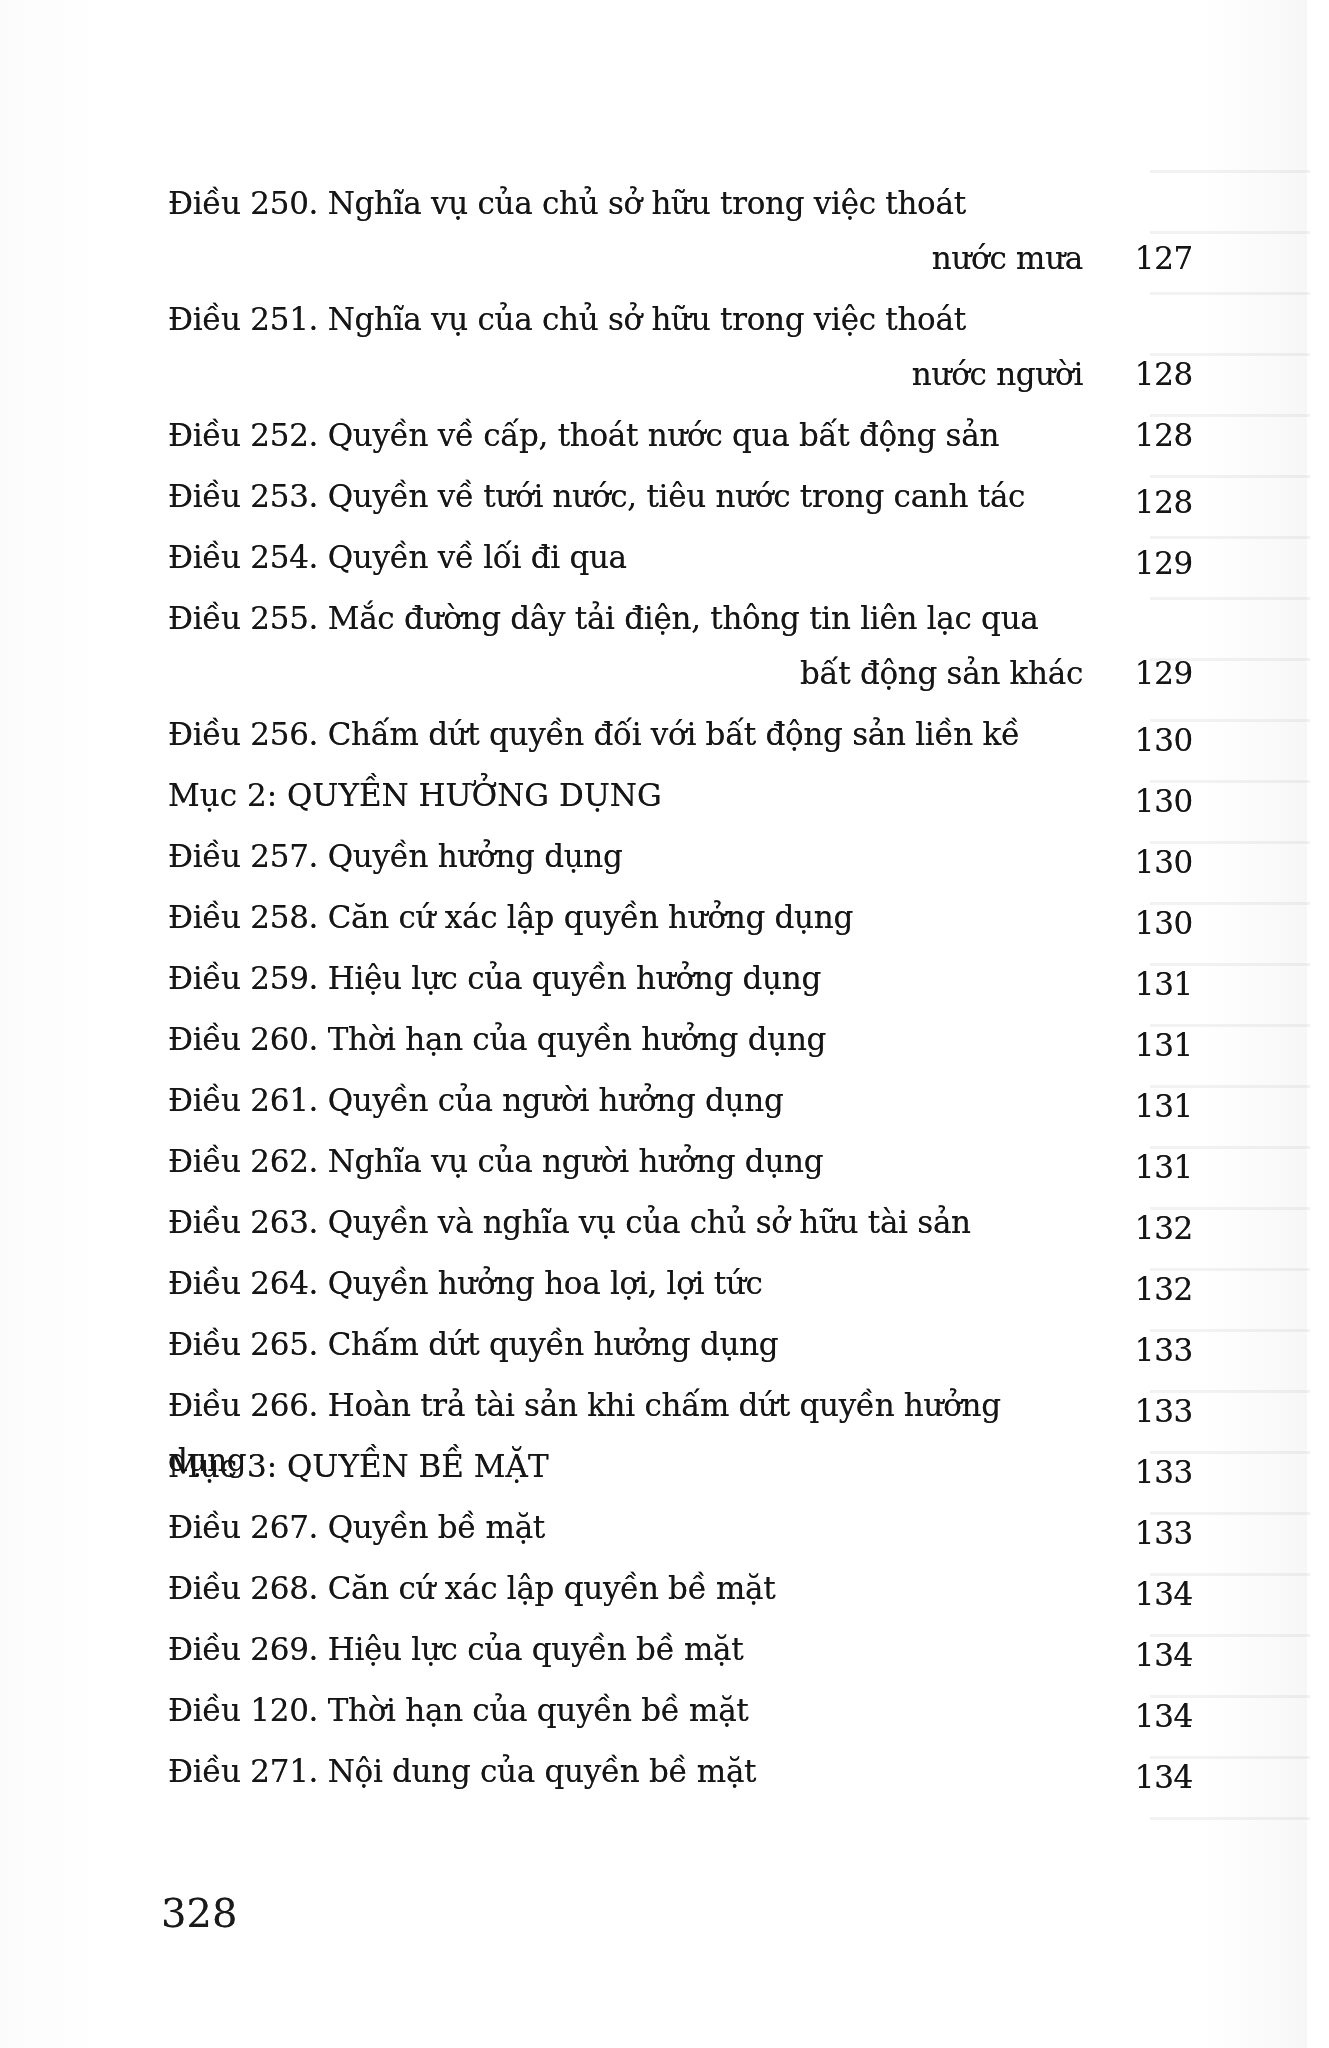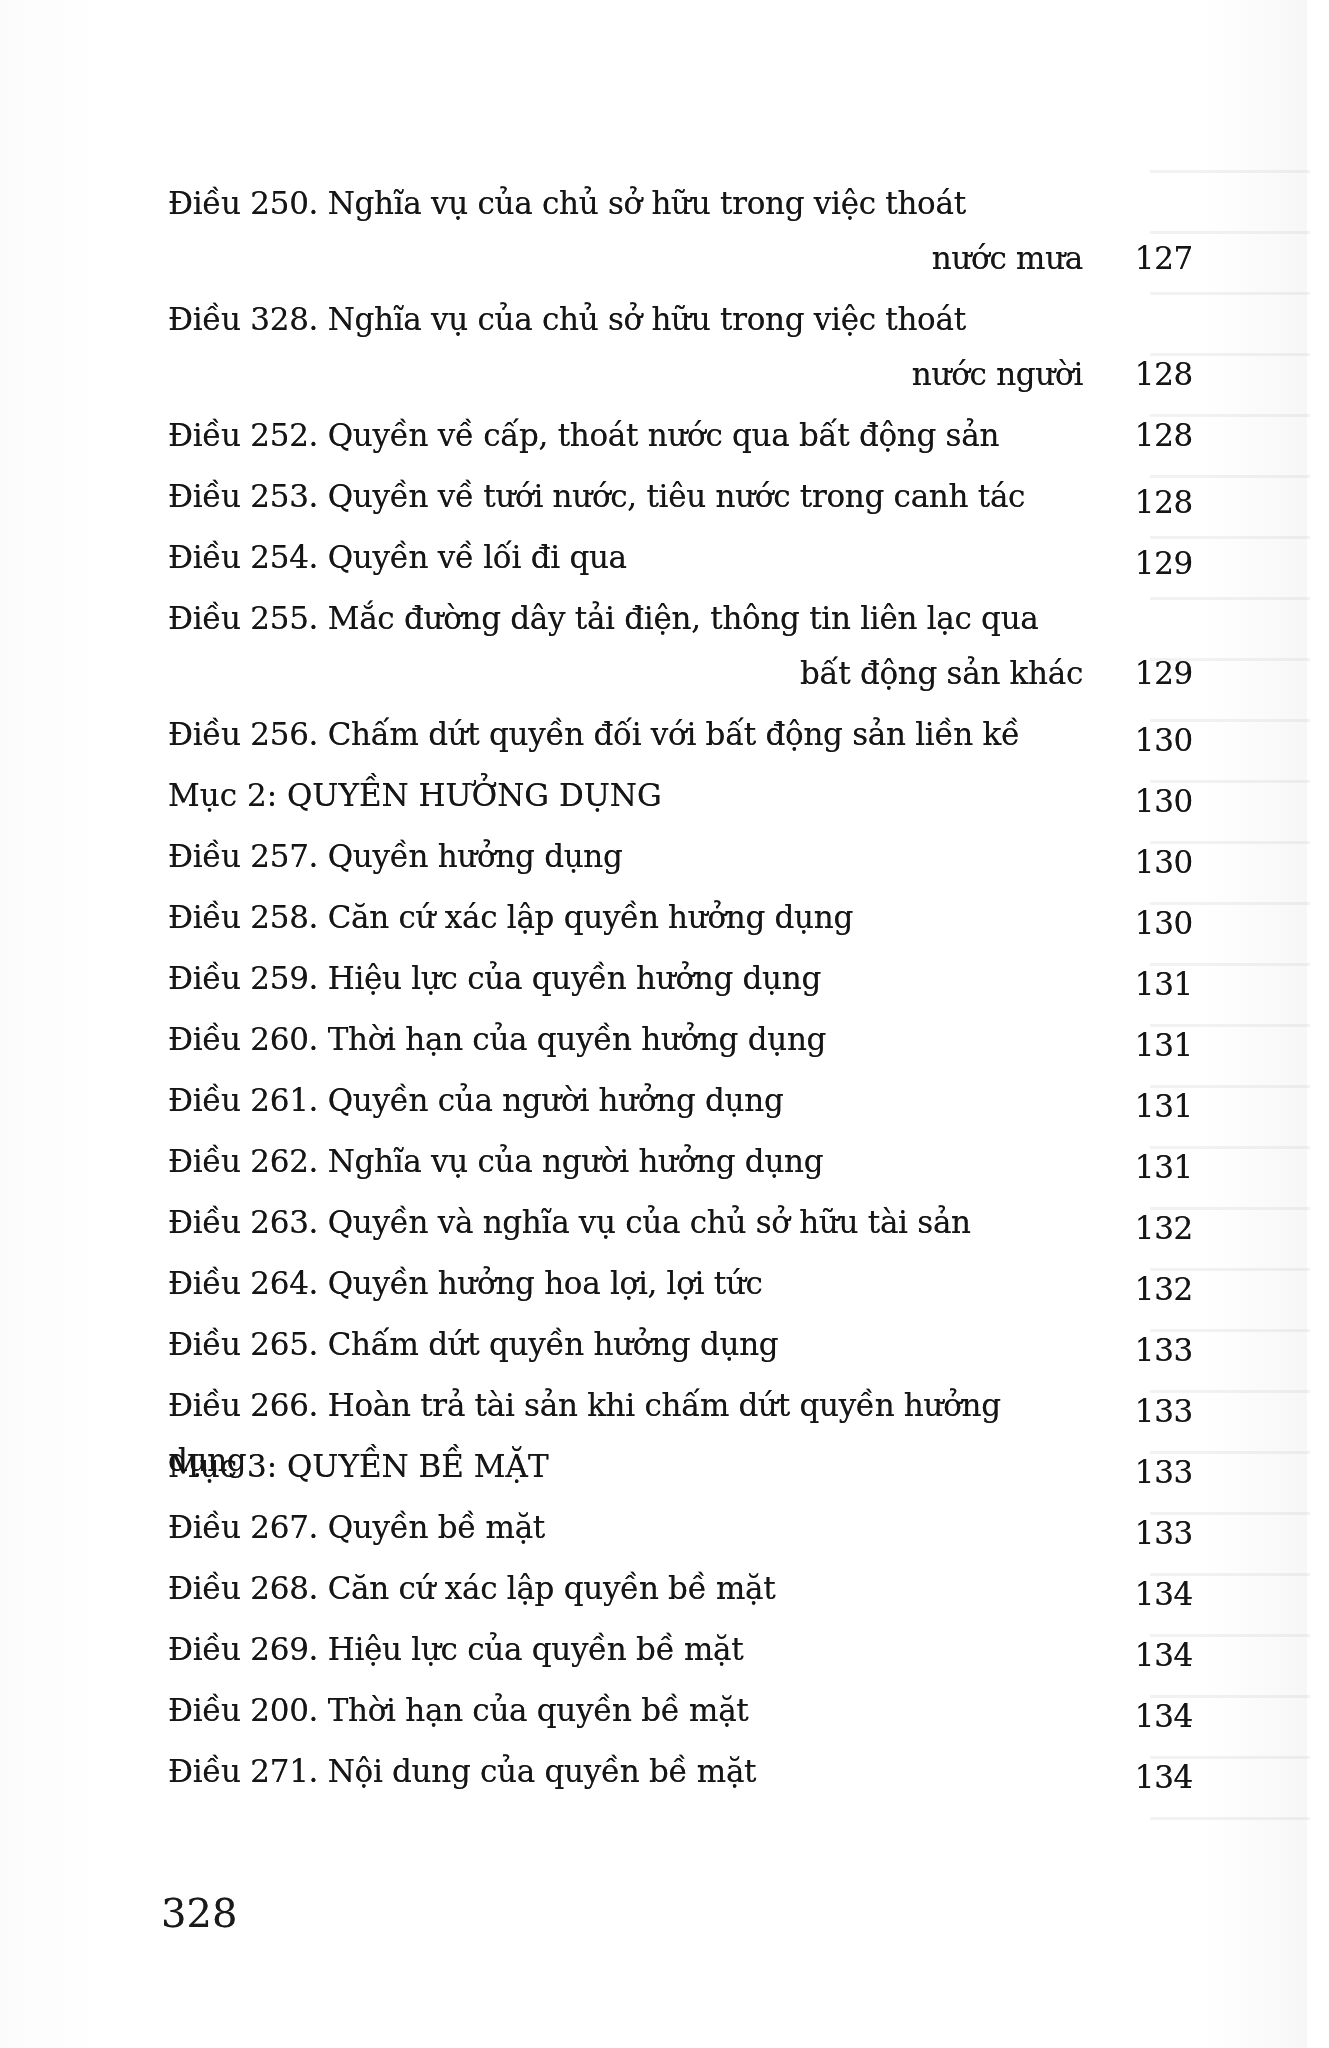--- a/index.html
+++ b/index.html
@@ -92,21 +92,21 @@
 
   <div class="toc">
 
     <div class="entry twoline">
       <span class="title">Điều 250. Nghĩa vụ của chủ sở hữu trong việc thoát</span>
       <span class="cont">nước mưa</span>
       <span class="pg">127</span>
     </div>
 
     <div class="entry twoline">
-      <span class="title">Điều 328. Nghĩa vụ của chủ sở hữu trong việc thoát</span>
+      <span class="title">Điều 251. Nghĩa vụ của chủ sở hữu trong việc thoát</span>
       <span class="cont">nước người</span>
       <span class="pg">128</span>
     </div>
 
     <div class="entry twoline">
       <span class="title">Điều 252. Quyền về cấp, thoát nước qua bất động sản</span>
       <span class="pg">128</span>
     </div>
 
     <div class="entry single">
@@ -199,21 +199,21 @@
       <span class="title">Điều 268. Căn cứ xác lập quyền bề mặt</span>
       <span class="pg">134</span>
     </div>
 
     <div class="entry single">
       <span class="title">Điều 269. Hiệu lực của quyền bề mặt</span>
       <span class="pg">134</span>
     </div>
 
     <div class="entry single">
-      <span class="title">Điều 200. Thời hạn của quyền bề mặt</span>
+      <span class="title">Điều 120. Thời hạn của quyền bề mặt</span>
       <span class="pg">134</span>
     </div>
 
     <div class="entry single">
       <span class="title">Điều 271. Nội dung của quyền bề mặt</span>
       <span class="pg">134</span>
     </div>
 
   </div>
 

